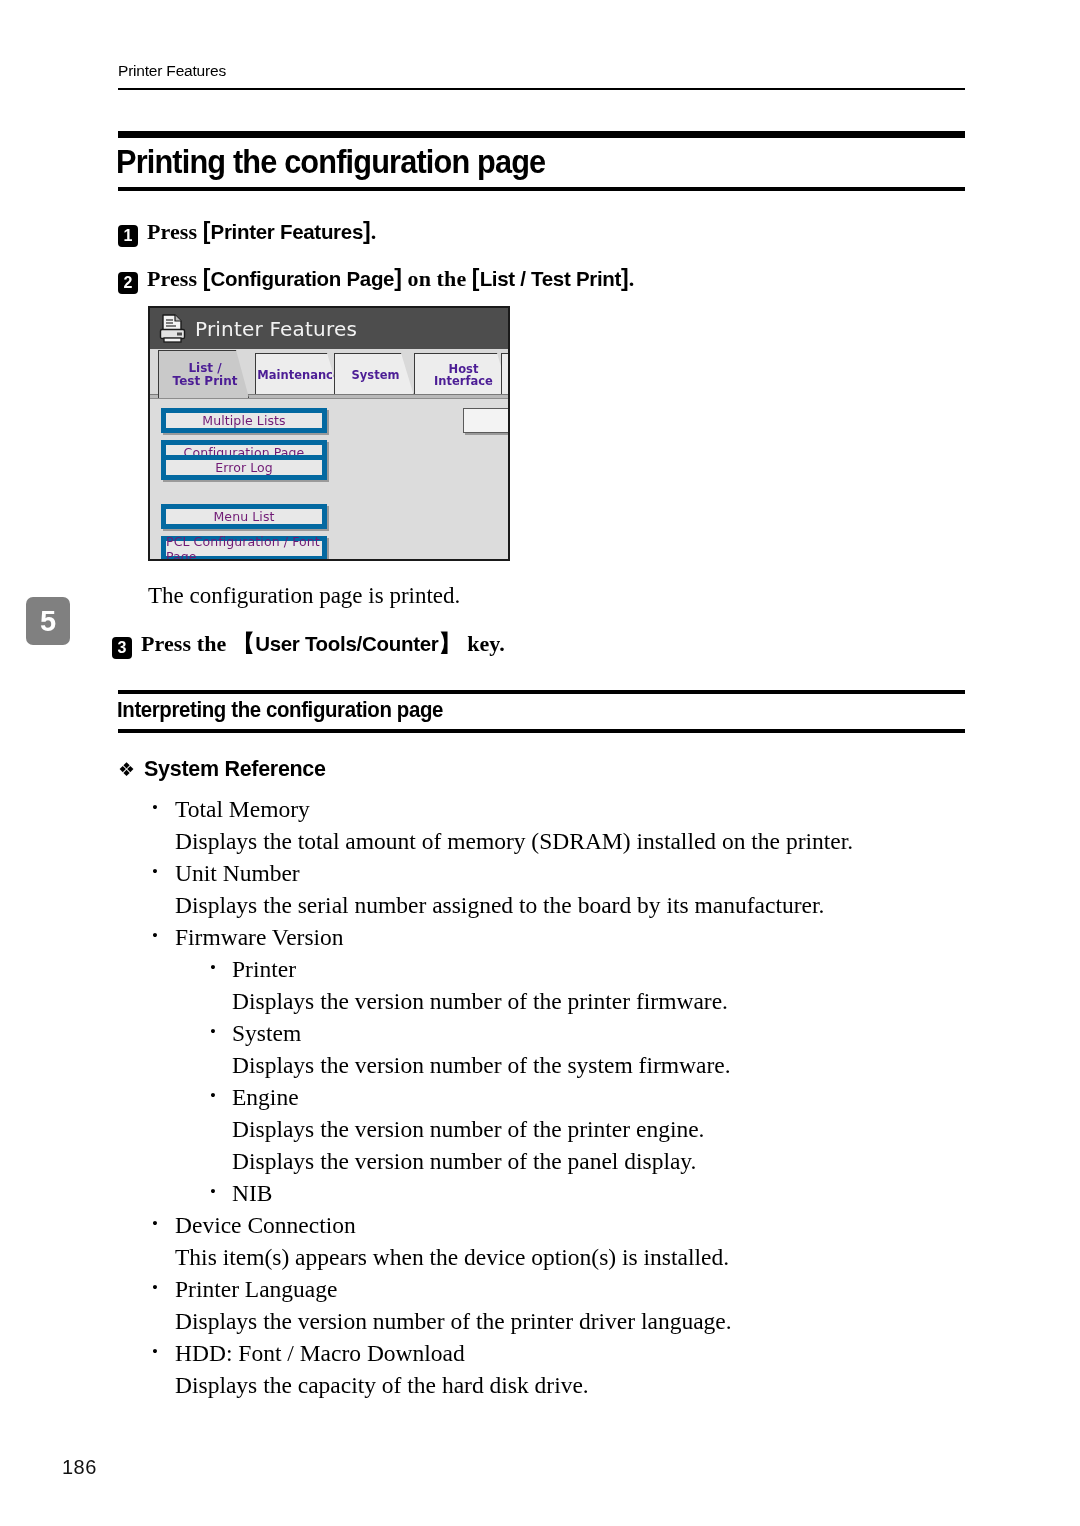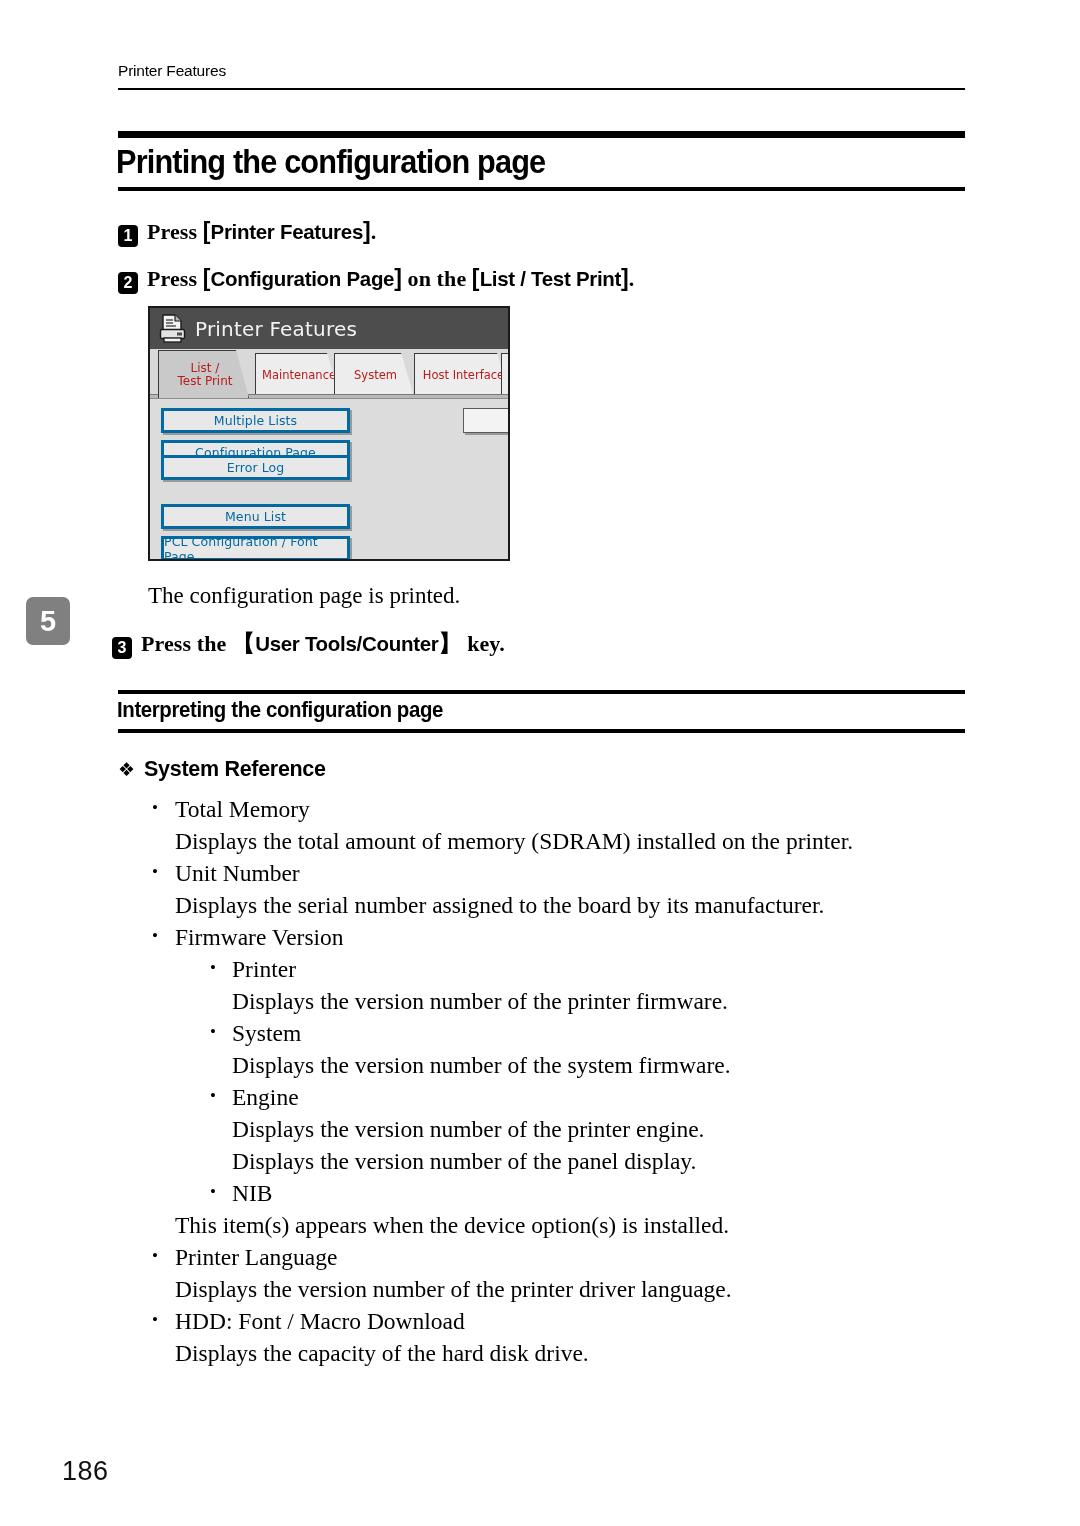--- a/index.html
+++ b/index.html
@@ -53,21 +53,21 @@
     justify-content: center;
     line-height: 1;
   }
 
   
   .page-number {
     position: absolute;
     left: 62px;
     top: 1456px;
     font-family: "Liberation Sans", sans-serif;
-    font-size: 27px;
+    font-size: 20px;
     letter-spacing: 0.5px;
     color: #111;
   }
 
   
   .h1-rule-top {
     position: absolute;
     left: 118px;
     top: 131px;
     width: 847px;
@@ -276,25 +276,26 @@
     top: 4px;
     height: 43px;
     background: #ededed;
     border: 1px solid #3a3a3a;
     border-bottom: none;
     box-sizing: border-box;
     display: flex;
     align-items: center;
     justify-content: center;
     font-size: 11.5px;
-    color: #b91c1c;
+    color: #4c1d95;
     line-height: 12.5px;
     text-align: center;
     clip-path: polygon(0 0, calc(100% - 13px) 0, 100% 100%, 0 100%);
     padding-left: 3px;
+    font-weight: bold;
   }
   .tab.active {
     background: #c9c9c9;
     top: 1px;
     height: 48px;
     font-size: 12px;
     z-index: 5;
   }
   .tab-underline {
     position: absolute;
@@ -312,31 +313,31 @@
     position: absolute;
     left: 0;
     top: 91px;
     width: 100%;
     bottom: 0;
     background: #dcdcdc;
   }
   .lcd-btn {
     position: absolute;
     left: 11px;
-    width: 189px;
+    width: 166px;
     height: 25px;
     background: #e8e8e8;
-    border: 3px solid #0369a1;
+    border: 5px solid #0369a1;
     box-sizing: border-box;
     box-shadow: 2px 2px 0 #9a9a9a;
     display: flex;
     align-items: center;
     justify-content: center;
     font-size: 12.5px;
-    color: #0369a1;
+    color: #701a75;
     letter-spacing: 0.1px;
   }
   .lcd-btn-blank {
     position: absolute;
     left: 313px;
     top: 9px;
     width: 52px;
     height: 25px;
     background: #f3f3f3;
     border: 1px solid #5a5a5a;
@@ -460,20 +461,21 @@
       <div class="bl-item">
         <div class="bl-desc">Displays the version number of the panel display.</div>
       </div>
       <div class="bl-item">
         <div class="bl-term">NIB</div>
       </div>
     </div>
   </div>
 
   <div class="bl-item">
+    <div class="bl-term">Device Connection</div>
     <div class="bl-desc">This item(s) appears when the device option(s) is installed.</div>
   </div>
 
   <div class="bl-item">
     <div class="bl-term">Printer Language</div>
     <div class="bl-desc">Displays the version number of the printer driver language.</div>
   </div>
 
   <div class="bl-item">
     <div class="bl-term">HDD: Font / Macro Download</div>

